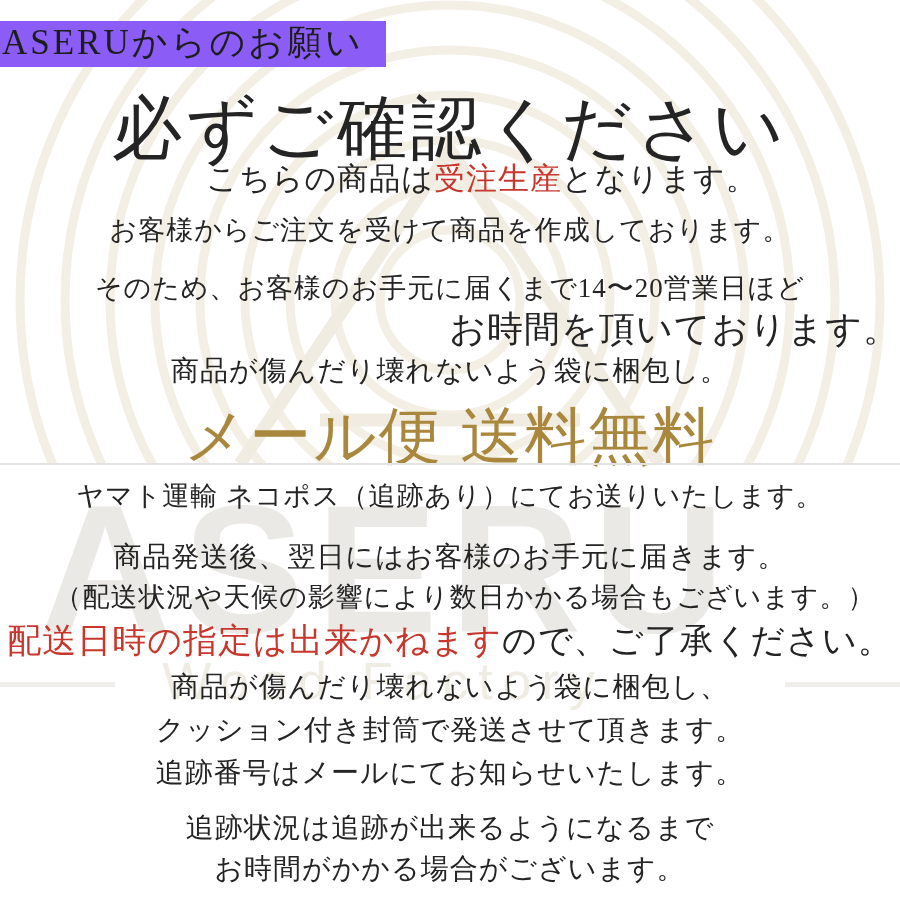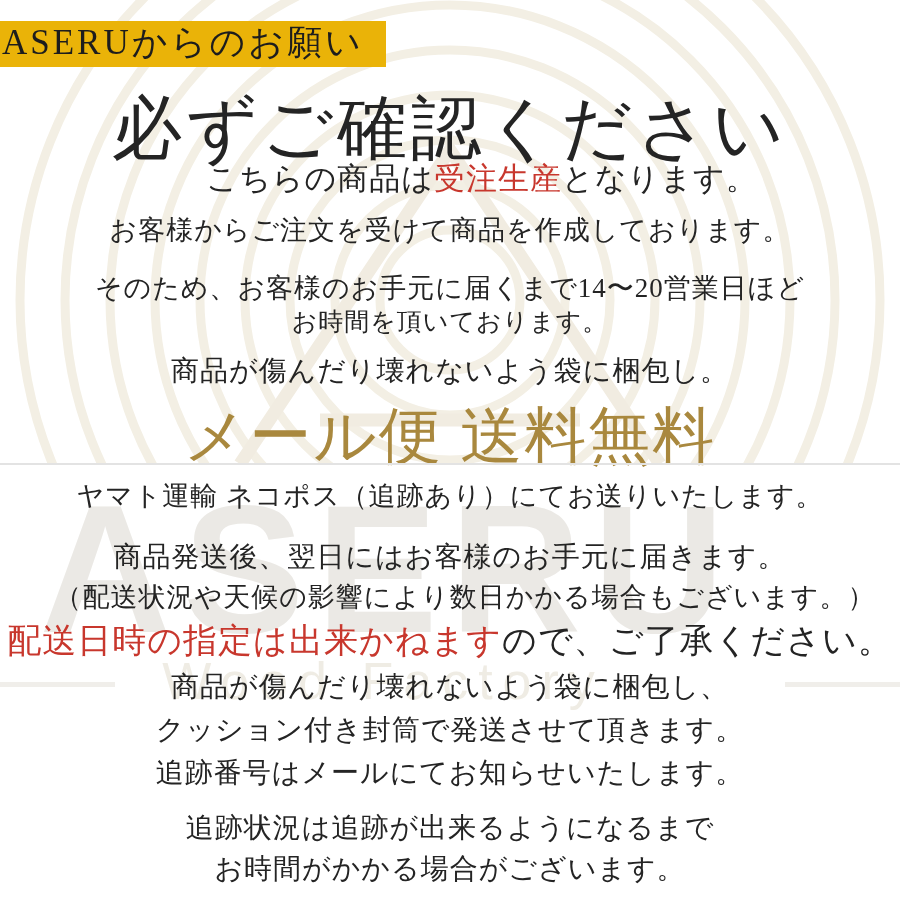--- a/index.html
+++ b/index.html
@@ -66,41 +66,41 @@
   
   .layer {
     position: absolute;
     inset: 0;
     z-index: 1;
   }
   .badge {
     position: absolute;
     top: 21px;
     left: 0;
-    background: #eab308;
+    background: #8b5cf6;
     font-size: 35px;
     line-height: 1.2;
     letter-spacing: 3px;
     padding: 1px 22px 3px 2px;
     color: #1d1d1d;
   }
   .line {
     position: absolute;
     left: 0;
     width: 900px;
     text-align: center;
     white-space: nowrap;
     color: #242424;
   }
   .heading      { top: 82px;  font-size: 70px; letter-spacing: 4px; }
   .l-order      { top: 158px; font-size: 31px; letter-spacing: 1px; margin-left: 32px; }
   .l-body       { font-size: 27px; letter-spacing: 1px; }
   .t-l2         { top: 212px; }
   .t-l3         { top: 250px; margin-top: 20px; }
-  .t-l4         { top: 305px; font-size: 25px; }
+  .t-l4         { top: 305px; font-size: 36px; text-align: right; }
   .t-l5         { top: 352px; font-size: 28px; }
   .gold-heading {
     top: 394px;
     font-size: 62px;
     letter-spacing: 2px;
     color: #a9883e;
   }
   .divider {
     position: absolute;
     top: 463px;

